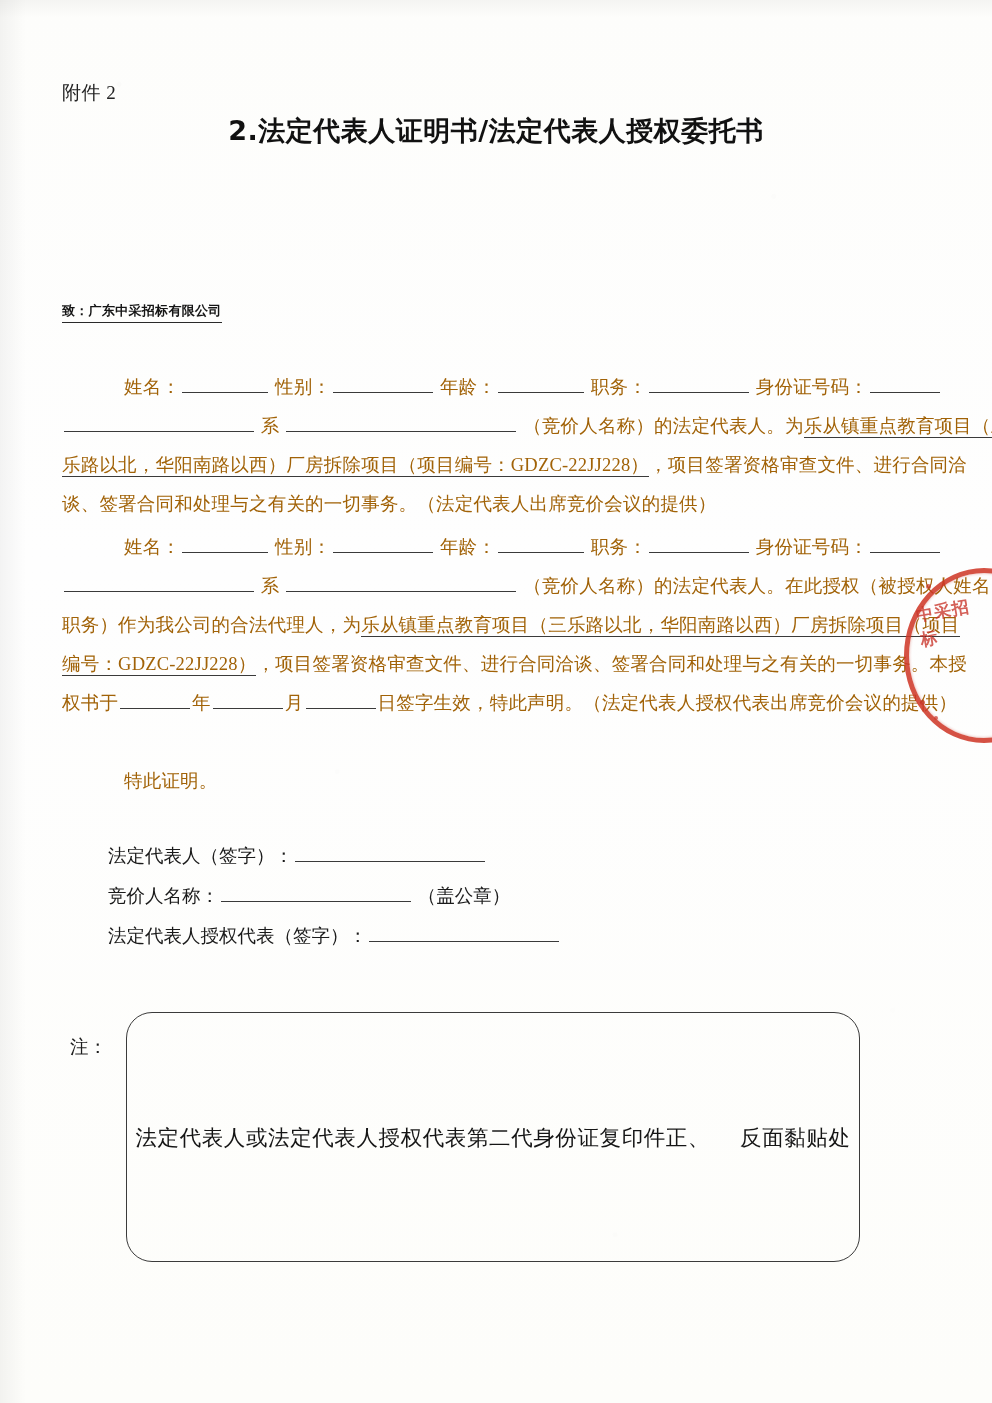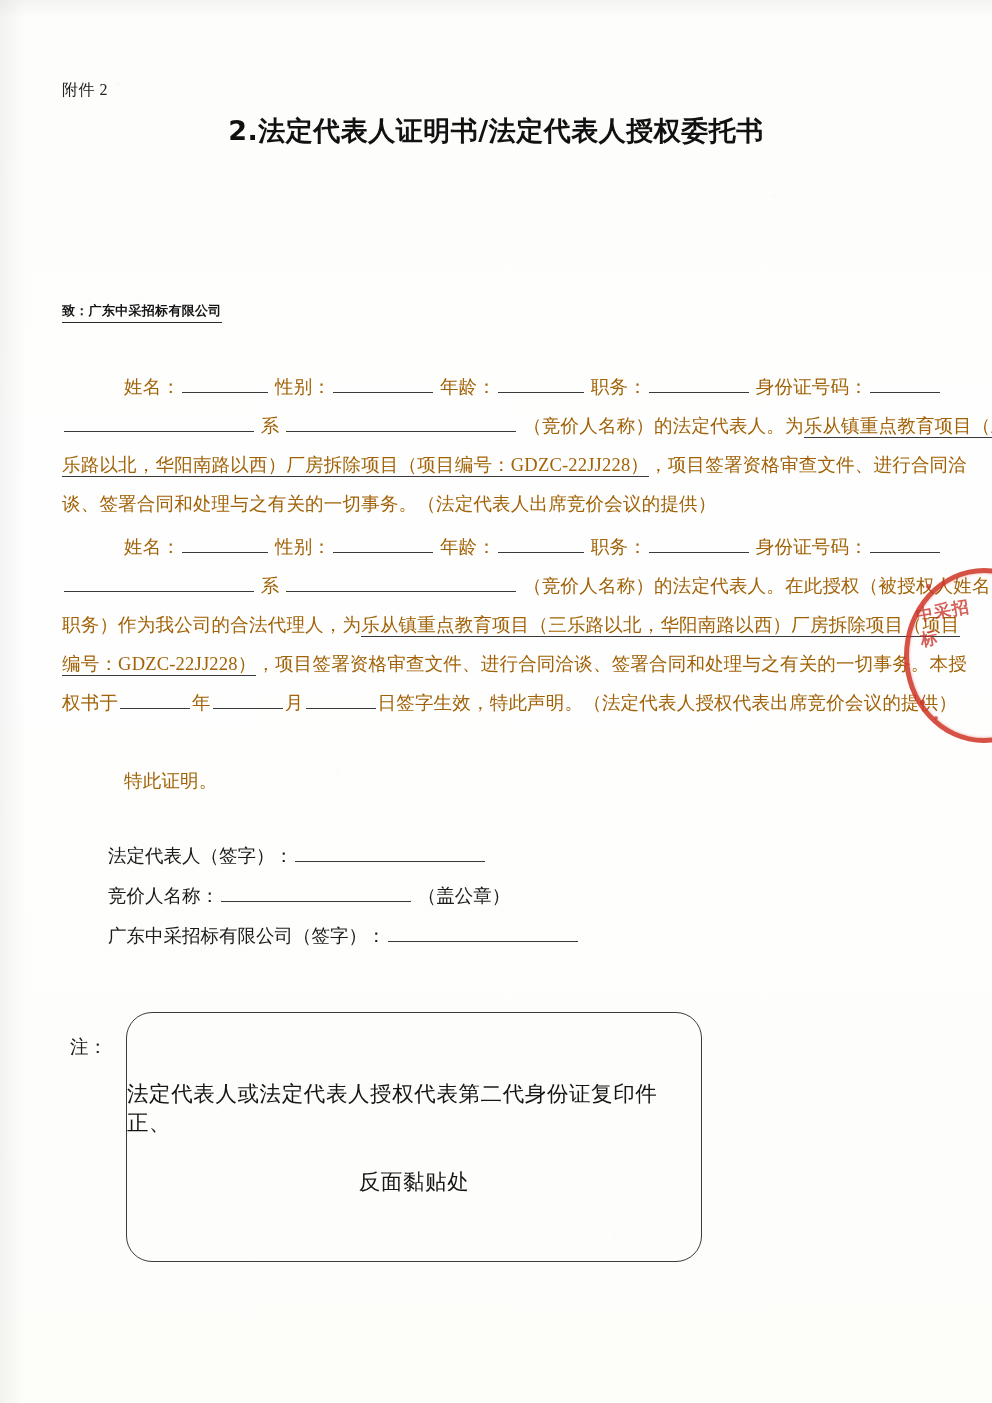--- a/index.html
+++ b/index.html
@@ -50,21 +50,21 @@
     height: 1403px;
     box-sizing: border-box;
     padding: 0 62px;
   }
 
   
   .attachment-label {
     position: absolute;
     left: 62px;
     top: 80px;
-    font-size: 16px;
+    font-size: 19px;
     letter-spacing: .5px;
     color: #232323;
   }
 
   .doc-title {
     position: absolute;
     left: 0; right: 0;
     top: 113px;
     text-align: center;
     font-family: "DejaVu Sans", "Liberation Sans", sans-serif;
@@ -140,27 +140,27 @@
     position: absolute;
     left: 70px;
     top: 1034px;
     font-size: 18.5px;
     color: #1d1d1d;
   }
   .note-box {
     position: absolute;
     left: 126px;
     top: 1012px;
-    width: 576px;
+    width: 734px;
     height: 250px;
     border: 1.6px solid #3b3b3b;
     border-radius: 26px;
     box-sizing: border-box;
     display: flex;
-    flex-direction: column;
+    flex-direction: row;
     justify-content: center;
     align-items: center;
     gap: 30px;
   }
   .note-line {
     font-family: "DejaVu Sans", "Liberation Sans", sans-serif;
     font-size: 21.5px;
     color: #151515;
     letter-spacing: .6px;
   }
@@ -288,21 +288,21 @@
     <div class="sign-row">
       <span>法定代表人（签字）：</span><span class="blank b-xxl"></span>
     </div>
 
     <div class="sign-row">
       <span>竞价人名称：</span><span class="blank b-xxl"></span>
       <span>（盖公章）</span>
     </div>
 
     <div class="sign-row">
-      <span>广东中采招标有限公司（签字）：</span><span class="blank b-xxl"></span>
+      <span>法定代表人授权代表（签字）：</span><span class="blank b-xxl"></span>
     </div>
 
 
   </div>
 
   <div class="note-label">注：</div>
 
   <div class="note-box">
     <div class="note-line">法定代表人或法定代表人授权代表第二代身份证复印件正、</div>
     <div class="note-line">反面黏贴处</div>

